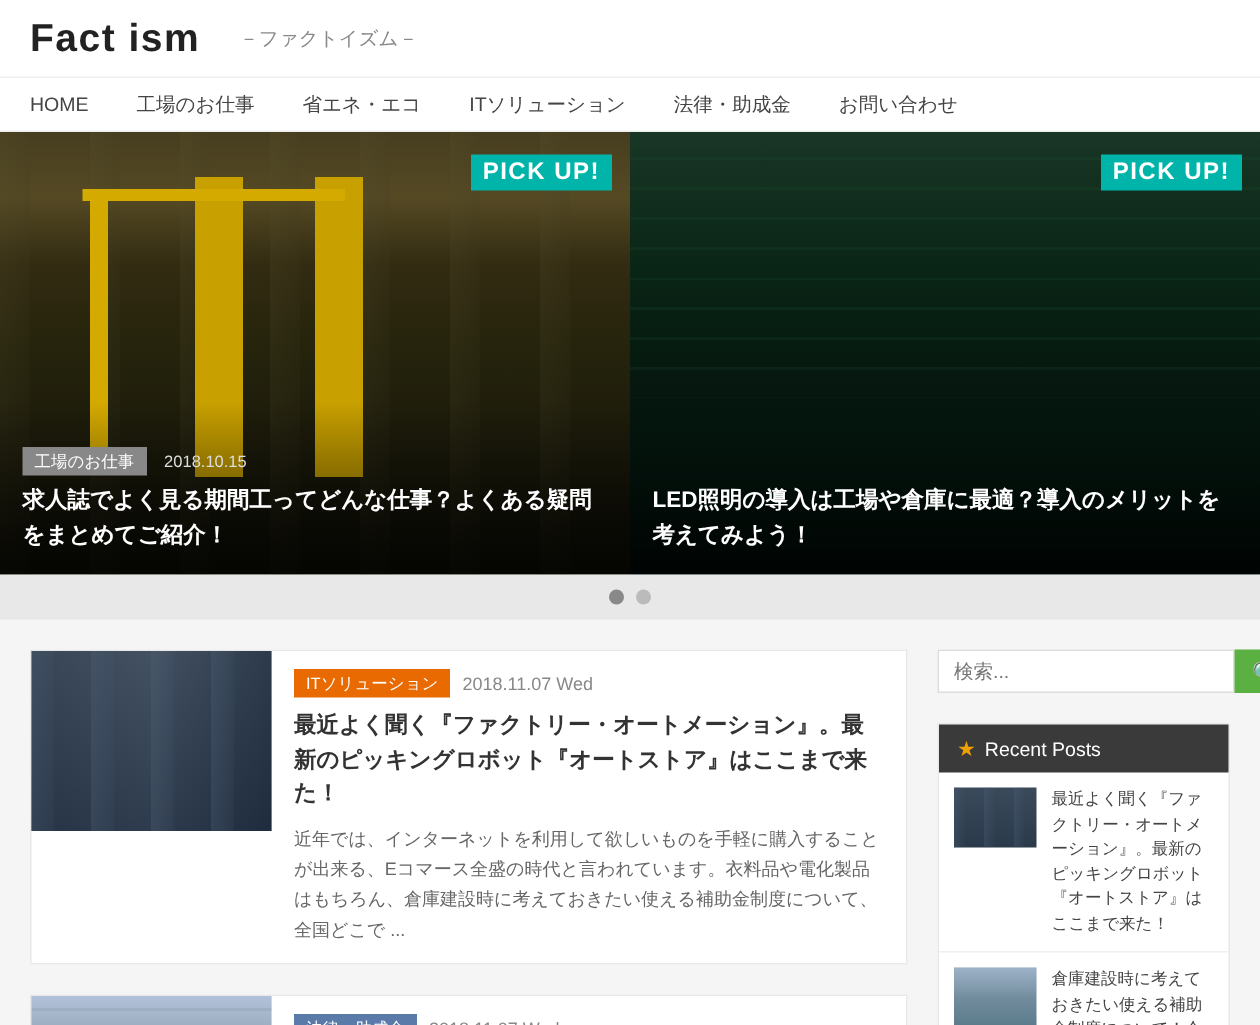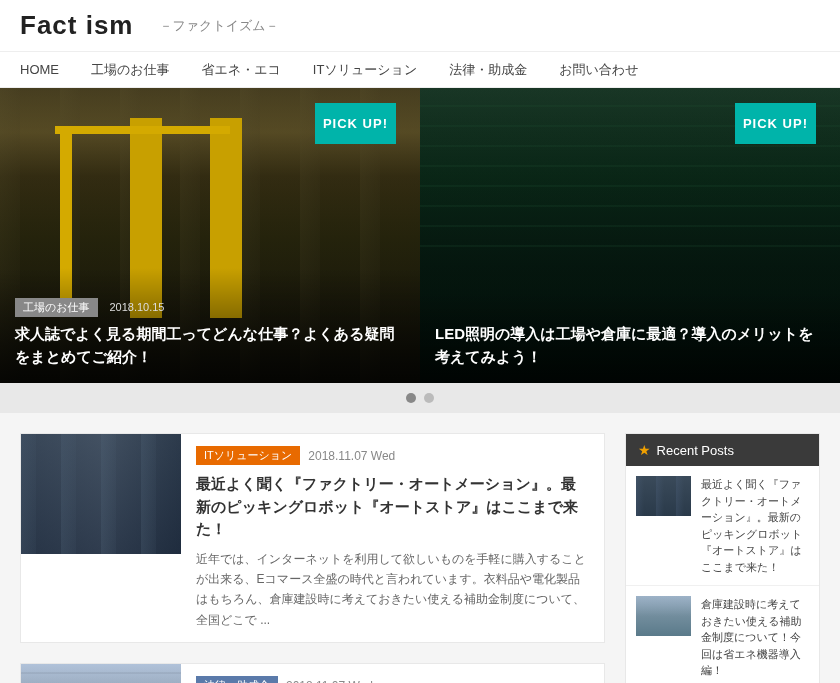--- a/index.html
+++ b/index.html
@@ -54,24 +54,24 @@
       left: 0; top: 0; right: 0;
       height: 60%;
       background: repeating-linear-gradient(
         0deg,
         transparent 0px, transparent 18px,
         rgba(30,80,50,0.2) 18px, rgba(30,80,50,0.2) 20px
       );
     }
 
     .pickup-badge {
-      position: absolute; top: 15px; right: 24px;
+      position: absolute; top: 15px; right: 12px;
       background: #00b4aa;
-      color: #fff; font-size: 13px; font-weight: bold;
-      padding: 13px 8px; letter-spacing: 1px;
+      color: #fff; font-size: 16px; font-weight: bold;
+      padding: 3px 8px; letter-spacing: 1px;
     }
     .hero-overlay {
       position: absolute; bottom: 0; left: 0; right: 0;
       background: linear-gradient(transparent, rgba(0,0,0,0.75));
       padding: 30px 15px 15px;
     }
     .hero-category {
       display: inline-block;
       background: #888;
       color: #fff; font-size: 11px;
@@ -245,20 +245,24 @@
           <span class="article-date">2018.11.07 Wed</span>
         </div>
 
       </div>
     </div>
 
   </div>
 
   <div class="sidebar">
 
+    <div class="search-box">
+      <input class="search-input" type="text" placeholder="検索..." style="">
+      <button class="search-btn">🔍</button>
+    </div>
 
     <div class="sidebar-section">
       <div class="sidebar-section-title">
         <span class="star-icon">★</span>
         <span>Recent Posts</span>
       </div>
 
       <div class="recent-post">
         <div class="recent-thumb recent-thumb-warehouse"></div>
         <div class="recent-title">最近よく聞く『ファクトリー・オートメーション』。最新のピッキングロボット『オートストア』はここまで来た！</div>

